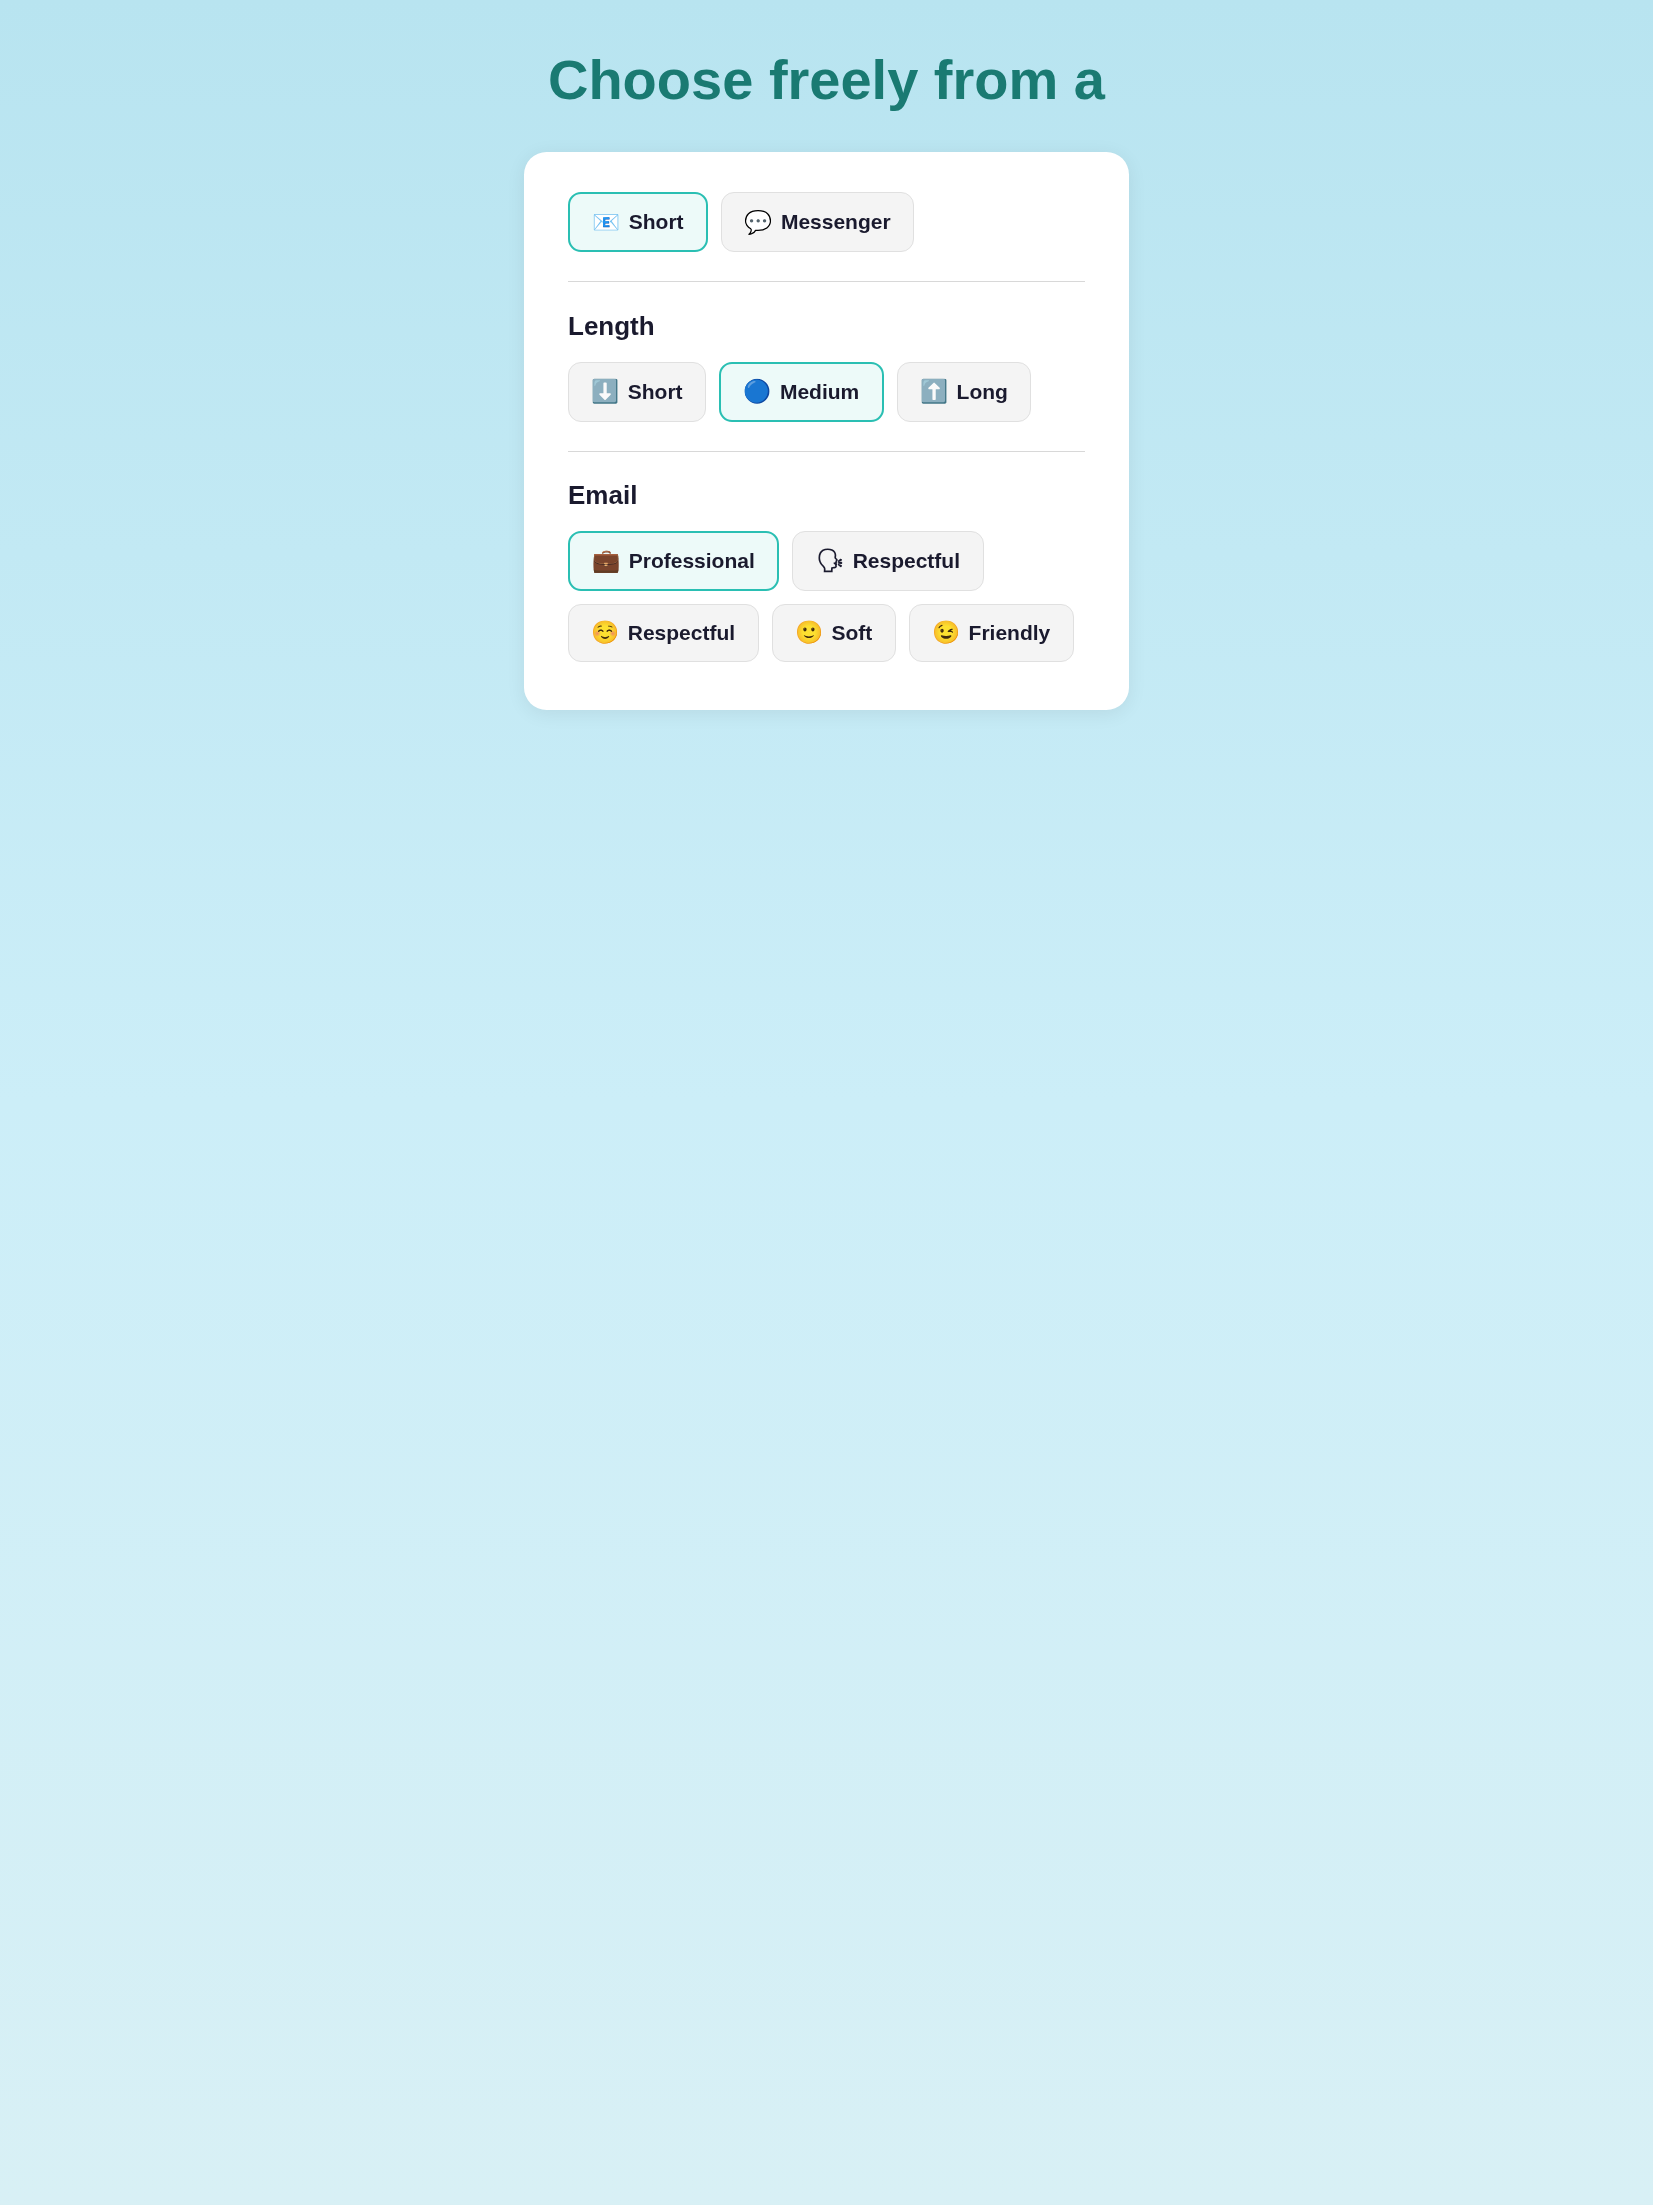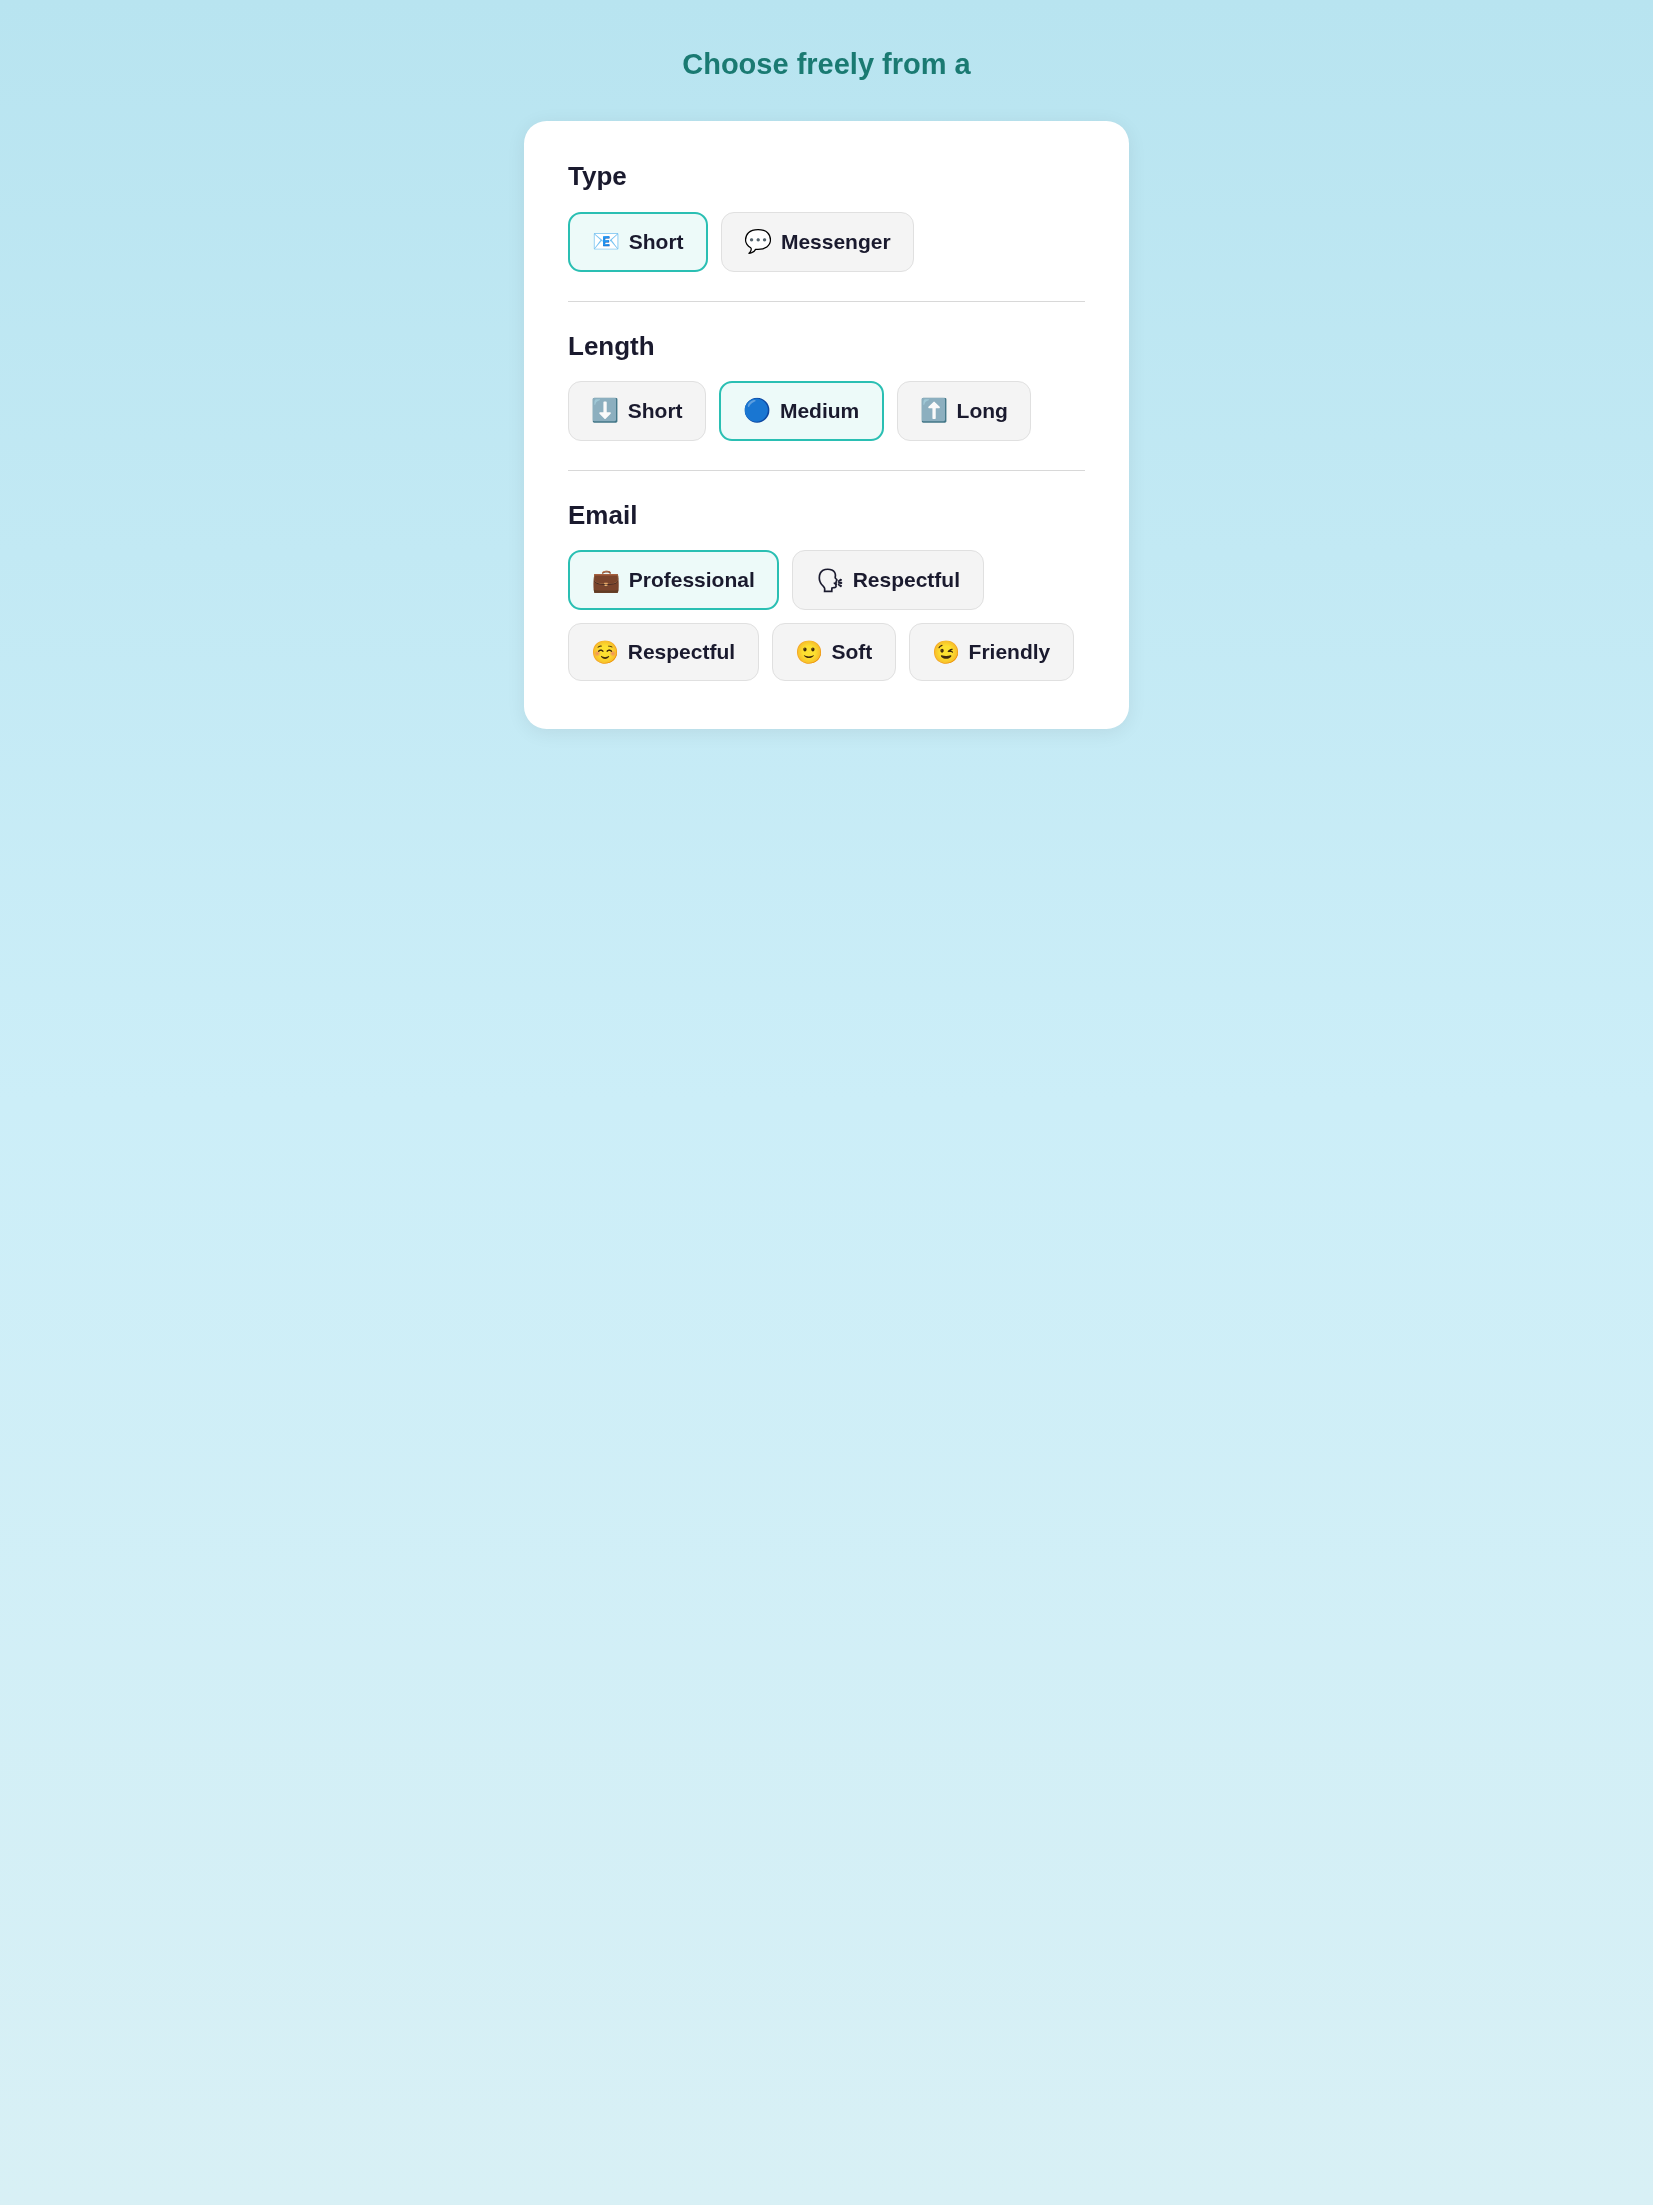--- a/index.html
+++ b/index.html
@@ -15,21 +15,21 @@
       display: flex;
       flex-direction: column;
       align-items: center;
       font-family: -apple-system, BlinkMacSystemFont, 'Helvetica Neue', Arial, sans-serif;
       padding: 48px 32px 65px 32px;
     }
 
     .headline {
       text-align: center;
       color: #1a7a72;
-      font-size: 29px;
+      font-size: 56px;
       font-weight: 800;
       line-height: 1.15;
       margin-bottom: 40px;
       max-width: 646px;
     }
 
     .card {
       background: #ffffff;
       border-radius: 22.6px;
       padding: 40px 44px 48px 44px;
@@ -96,21 +96,20 @@
 </head>
 <body>
 
 <h1 class="headline">
   <span>Choose freely from a</span><br>
 </h1>
 
 <div class="card">
 
   <div class="section">
-    <div class="section-label">Type</div>
     <div class="options-row">
 
       <button class="option-btn selected">
         <span class="emoji">📧</span>
         <span>Short</span>
       </button>
 
       <button class="option-btn">
         <span class="emoji">💬</span>
         <span>Messenger</span>

